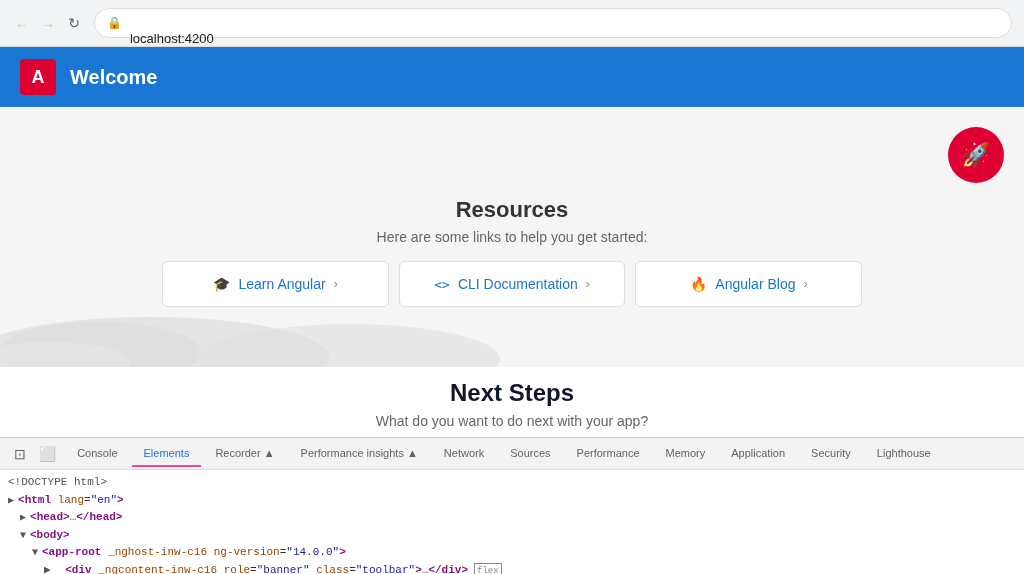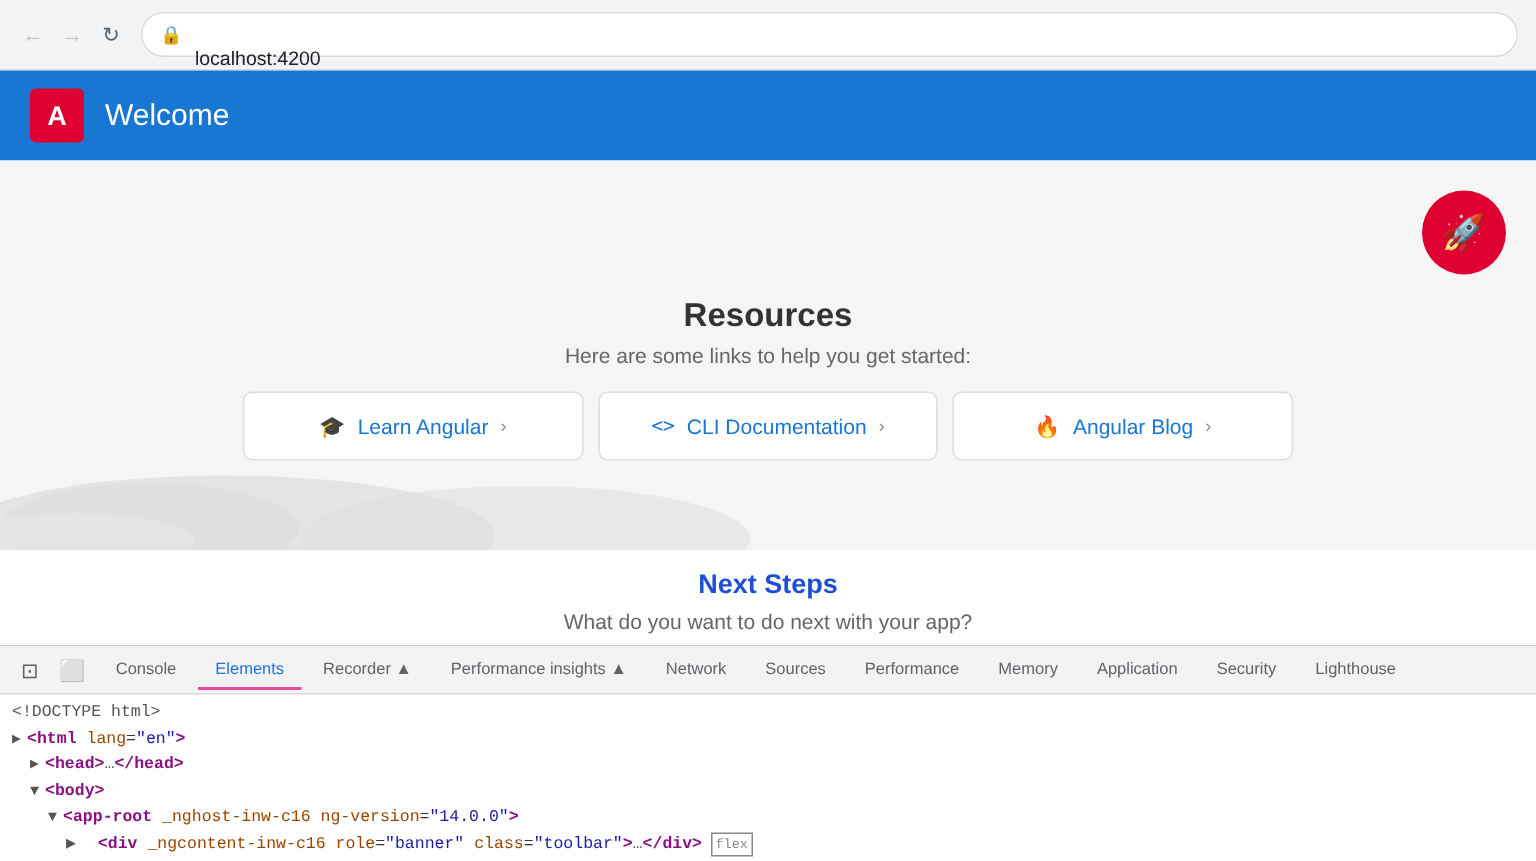--- a/index.html
+++ b/index.html
@@ -78,21 +78,21 @@
       display: flex;
       align-items: center;
       justify-content: center;
       color: white;
       font-weight: bold;
       font-size: 18px;
     }
     .angular-title {
       color: white;
       font-size: 20px;
-      font-weight: 400;
+      font-weight: 700;
     }
 
     
     .main-content {
       background: #f5f5f5;
       position: relative;
       height: 260px;
       overflow: hidden;
     }
 
@@ -164,23 +164,23 @@
       align-items: center;
       gap: 8px;
       font-size: 14px;
       color: #1976d2;
       cursor: pointer;
       flex: 1;
       justify-content: center;
     }
     .resource-link .chevron { color: #888; font-size: 12px; }
     .next-steps-title {
-      font-size: 18px;
+      font-size: 24px;
       font-weight: bold;
-      color: #1d4ed8;
+      color: #0f172a;
       margin-bottom: 6px;
     }
     .next-steps-subtitle {
       font-size: 14px;
       color: #666;
     }
 
     
     .devtools {
       background: #fff;

